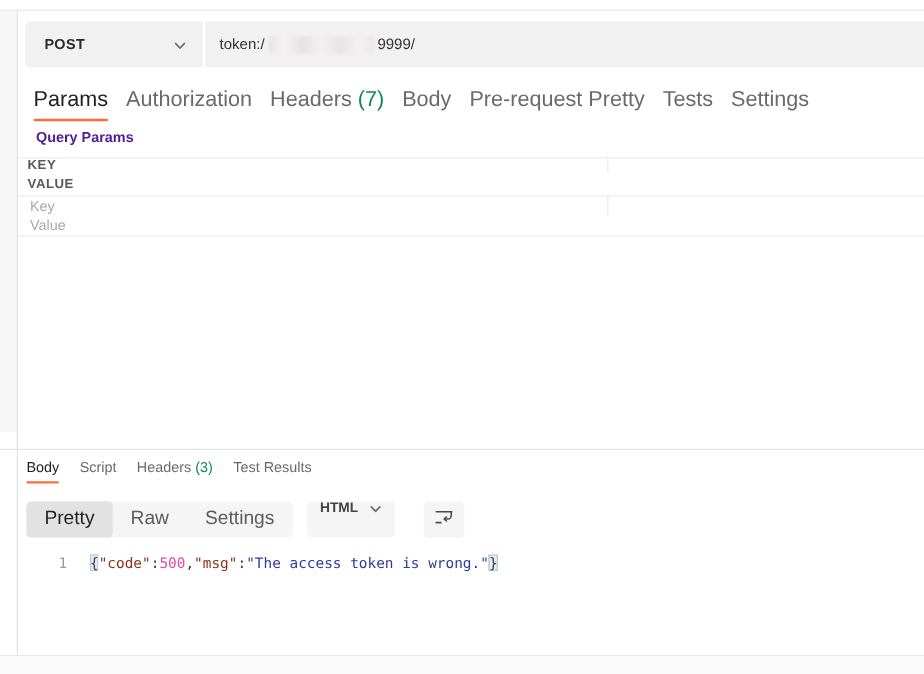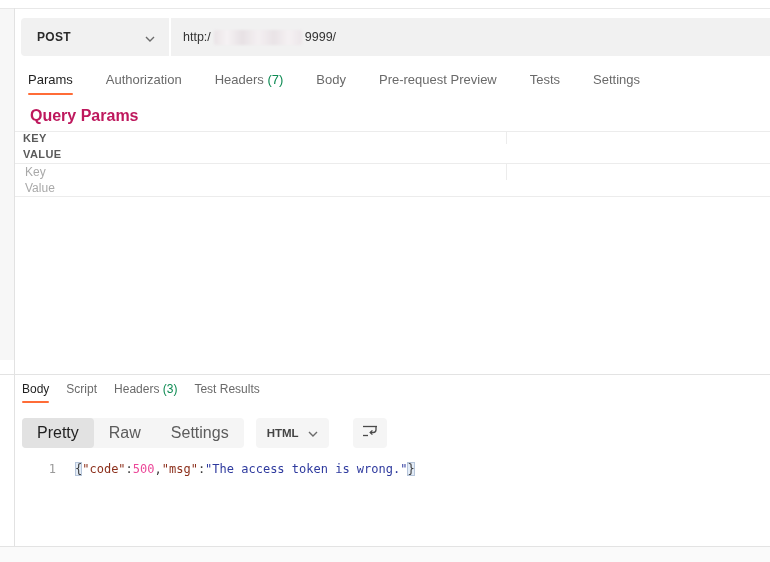--- a/index.html
+++ b/index.html
@@ -13,27 +13,27 @@
   .url-row{position:absolute;left:21px;top:18px;right:0;height:38px;display:flex;}
   .method-select{width:118px;background:#f1f1f1;border-radius:4px 0 0 4px;display:flex;
        align-items:center;justify-content:space-between;padding:0 14px 0 16px;cursor:pointer;}
   .method-label{font-size:12px;font-weight:700;color:#2b2b2b;letter-spacing:.3px;}
   .url-field{flex:1;background:#f1f1f1;margin-left:2px;display:flex;align-items:center;
        padding-left:12px;font-size:12.5px;color:#333;}
   .redacted{width:88px;height:15px;margin:0 3px;border-radius:2px;
        background:linear-gradient(90deg,#eae4e7 0%,#f6f2f4 15%,#e7e1e4 32%,#f4f0f2 50%,#e9e3e6 68%,#f5f1f3 85%,#ece6e9 100%);
        filter:blur(1px);}
   
-  .req-tabs{position:absolute;left:28px;top:72px;display:flex;gap:33px;font-size:13px;color:#6a6a6a;}
+  .req-tabs{position:absolute;left:28px;top:72px;display:flex;gap:15px;font-size:18px;color:#6a6a6a;}
   .tab{position:relative;padding-bottom:8px;cursor:pointer;white-space:nowrap;}
   .tab.active{color:#1f1f1f;}
   .tab.active::after{content:"";position:absolute;left:0;right:0;bottom:0;height:2px;
        background:#ff6c37;border-radius:2px;}
   .count{color:#0c8a52;}
-  .qp-title{position:absolute;left:30px;top:107px;font-size:16px;font-weight:700;color:#be185d;}
+  .qp-title{position:absolute;left:30px;top:107px;font-size:12px;font-weight:700;color:#4c1d95;}
   
   .qp-table{position:absolute;left:15px;right:0;top:131px;font-size:12px;}
   .qp-row{display:flex;align-items:stretch;border-bottom:1px solid #ececec;flex-direction:column;}
   .qp-row.head{border-top:1px solid #ececec;height:31px;}
   .qp-row.input{height:32px;}
   .col-check{width:42px;border-right:1px solid #ececec;}
   .col-key{width:483px;border-right:1px solid #ececec;padding-left:8px;display:flex;align-items:center;}
   .col-value{flex:1;padding-left:8px;display:flex;align-items:center;}
   .col-header{font-size:11px;font-weight:700;color:#5a5a5a;letter-spacing:.4px;}
   .qp-input{border:none;outline:none;background:transparent;width:95%;font-size:12px;color:#333;
@@ -44,21 +44,21 @@
   
   .res-tabs{position:absolute;left:22px;top:382px;display:flex;gap:17px;font-size:12px;color:#6a6a6a;}
   .res-tabs .tab{padding-bottom:7px;}
   
   .res-toolbar{position:absolute;left:22px;top:418px;height:30px;display:flex;align-items:center;}
   .view-group{display:flex;background:#f5f5f5;border-radius:4px;height:30px;align-items:center;}
   .view-btn{padding:0 15px;height:30px;line-height:30px;font-size:16px;color:#5c5c5c;
        border-radius:4px;cursor:pointer;white-space:nowrap;}
   .view-btn.selected{background:#e2e2e2;color:#1f1f1f;}
   .format-select{margin-left:12px;height:30px;background:#f5f5f5;border-radius:4px;display:flex;
-       align-items:center;padding:0 11px;gap:9px;font-size:11.5px;font-weight:600;color:#444;cursor:pointer;}
+       align-items:flex-start;padding:0 11px;gap:9px;font-size:11.5px;font-weight:600;color:#444;cursor:pointer;}
   .wrap-btn{margin-left:24px;width:34px;height:30px;background:#f5f5f5;border-radius:4px;
        display:flex;align-items:center;justify-content:center;cursor:pointer;}
   
   .code-line{position:absolute;top:461px;left:0;right:0;height:17px;
        font-family:"DejaVu Sans Mono",monospace;font-size:12px;line-height:17px;}
   .line-no{position:absolute;left:38px;width:18px;text-align:right;color:#9a9a9a;}
   .code{position:absolute;left:75px;white-space:pre;color:#3b3b3b;}
   .tok-key{color:#8c2f1b;}
   .tok-num{color:#ec4899;}
   .tok-str{color:#2e3a9e;}
@@ -80,42 +80,42 @@
   <div class="url-row">
     <div class="method-select">
       <span class="method-label">POST</span>
       <span class="chev">
         <svg width="10" height="6" viewBox="0 0 10 6">
             <path d="M1 1l4 4 4-4" fill="none" stroke="#6b6b6b" stroke-width="1.4"></path>
           </svg>
       </span>
     </div>
     <div class="url-field">
-      <span>http:/</span>
+      <span>token:/</span>
       <span class="redacted"></span>
       <span>9999/</span>
     </div>
   </div>
 
   <div class="req-tabs">
     <div class="tab active">
       <span>Params</span>
     </div>
     <div class="tab">
       <span>Authorization</span>
     </div>
     <div class="tab">
       <span>Headers</span>
       <span class="count">(7)</span>
     </div>
     <div class="tab">
       <span>Body</span>
     </div>
     <div class="tab">
-      <span>Pre-request Preview</span>
+      <span>Pre-request Pretty</span>
     </div>
     <div class="tab">
       <span>Tests</span>
     </div>
     <div class="tab">
       <span>Settings</span>
     </div>
   </div>
 
   <div class="qp-title">Query Params</div>

